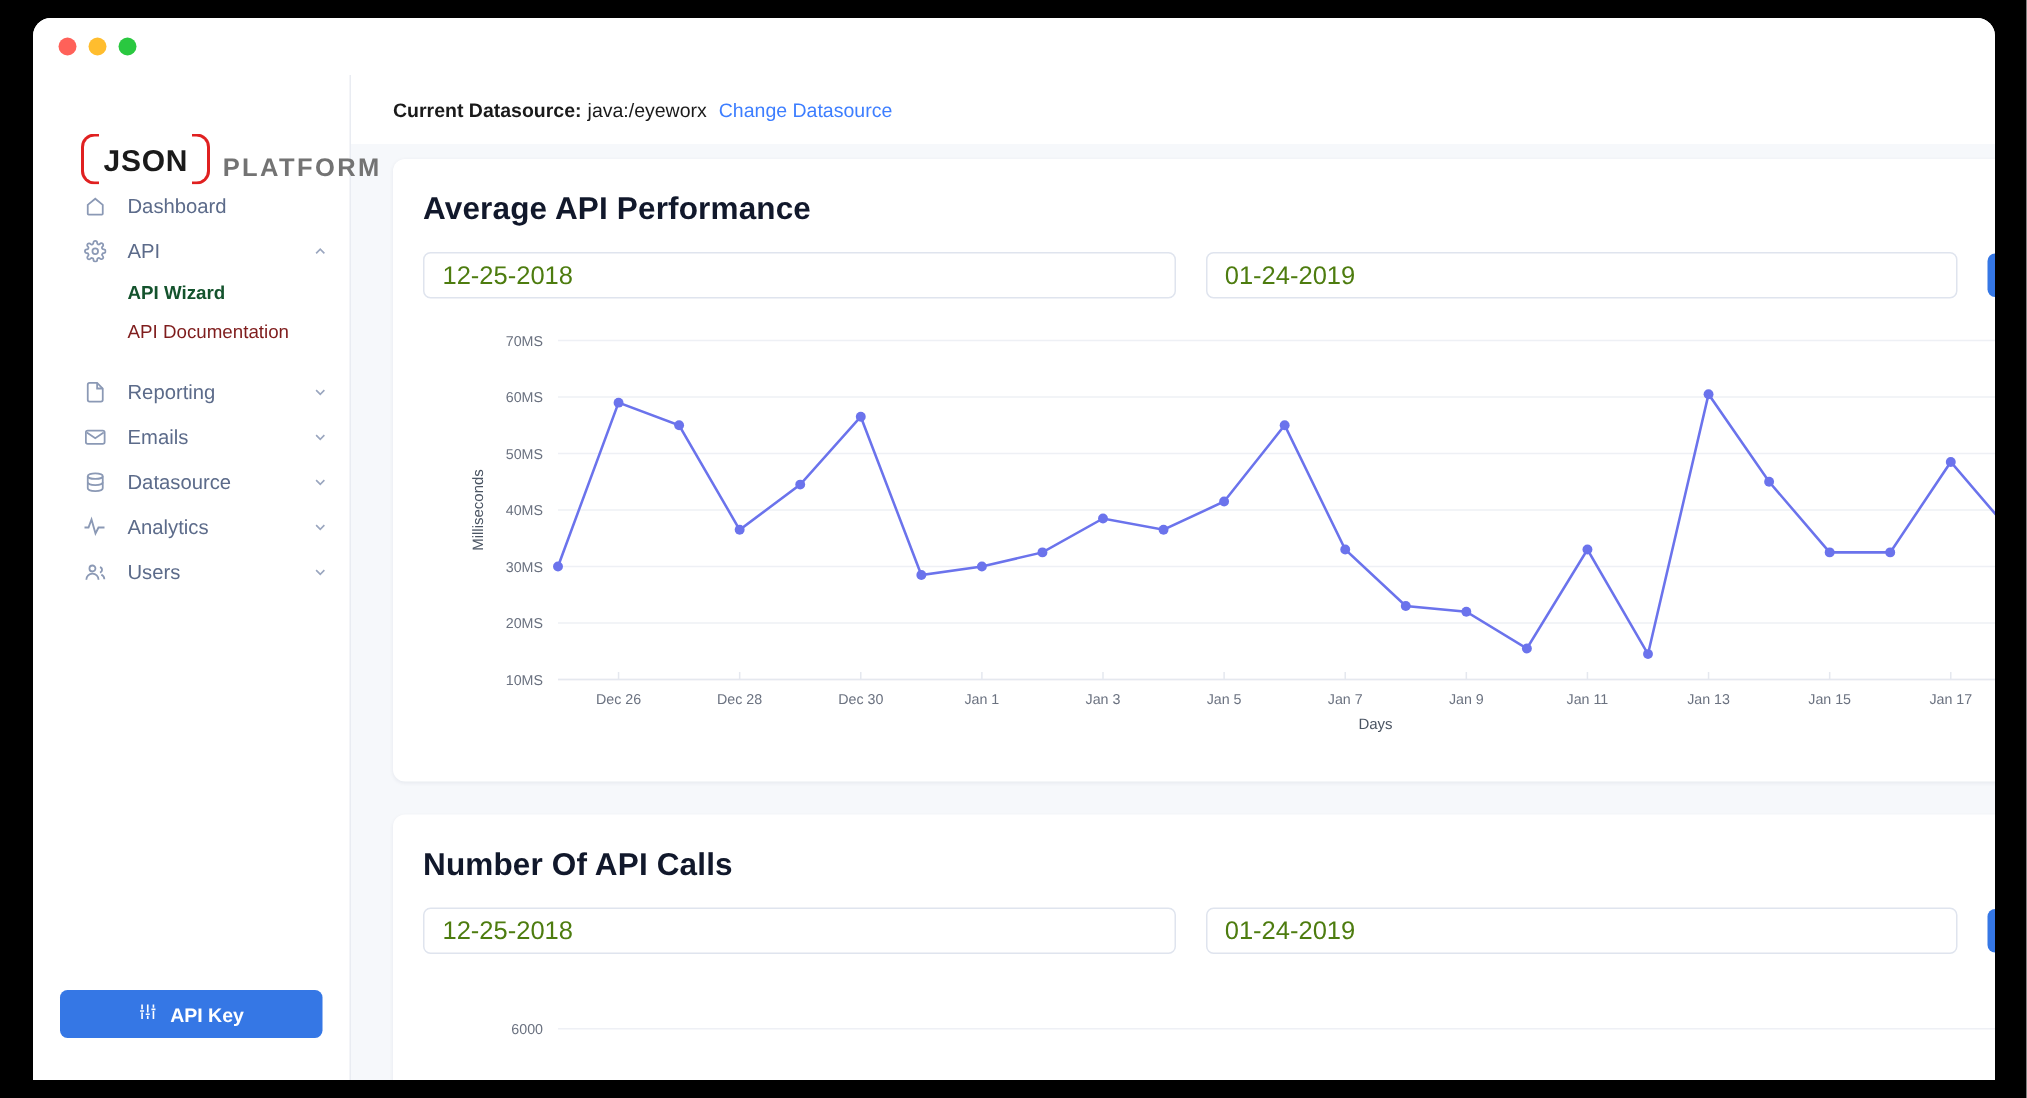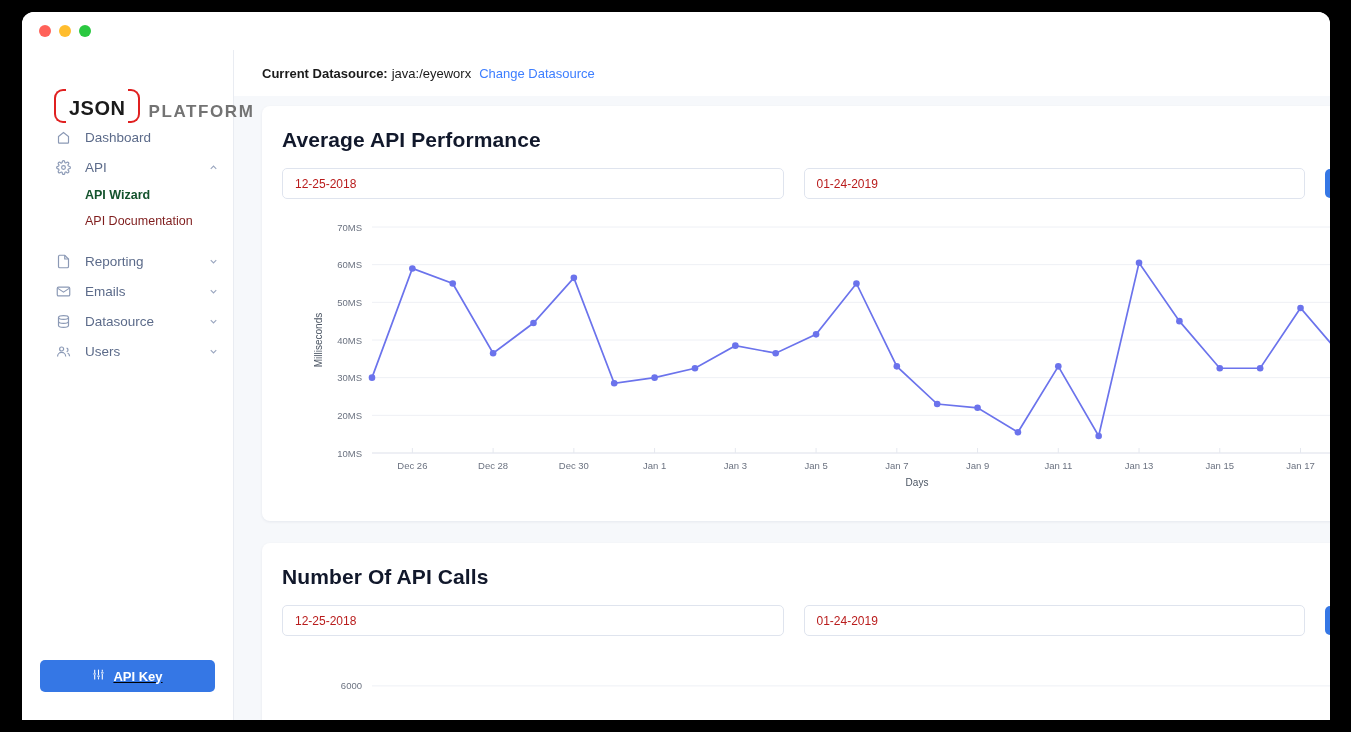--- a/index.html
+++ b/index.html
@@ -133,21 +133,20 @@
     left: -21px;
     top: 2px;
     width: 3px;
     height: 22px;
     background: #3d7eff;
   }
 
   .api-key-wrap {
     margin-top: auto;
     padding: 0 18px 28px 18px;
-    text-decoration: underline;
   }
   .api-key-btn {
     width: 100%;
     height: 32px;
     background: #3577e5;
     color: #fff;
     border: none;
     border-radius: 5px;
     font-size: 13px;
     font-weight: bold;
@@ -208,22 +207,22 @@
     align-items: center;
     gap: 20px;
     padding: 0 20px 0 20px;
   }
   .date-input {
     flex: 1 1 0;
     height: 31px;
     border: 1px solid #dfe4ee;
     border-radius: 5px;
     padding: 0 12px;
-    font-size: 12px;
-    color: #b91c1c;
+    font-size: 17px;
+    color: #4d7c0f;
     font-family: "Liberation Sans", sans-serif;
     background: #fff;
   }
   .gen-btn {
     flex: 0 0 117px;
     height: 29px;
     background: #3577e5;
     color: #ffffff;
     border: none;
     border-radius: 5px;
@@ -350,20 +349,33 @@
               </svg>
           </span>
           <span class="nav-label">Datasource</span>
           <span class="chev">
             <svg width="11" height="11" viewBox="0 0 24 24" fill="none" stroke="currentColor" stroke-width="2.4">
                 <polyline points="6 9 12 15 18 9"></polyline>
               </svg>
           </span>
         </div>
 
+        <div class="nav-item">
+          <span class="nav-icon">
+            <svg width="16" height="16" viewBox="0 0 24 24" fill="none" stroke="currentColor" stroke-width="1.9">
+                <polyline points="2 13 6 13 9 5 13 19 16 13 22 13"></polyline>
+              </svg>
+          </span>
+          <span class="nav-label">Analytics</span>
+          <span class="chev">
+            <svg width="11" height="11" viewBox="0 0 24 24" fill="none" stroke="currentColor" stroke-width="2.4">
+                <polyline points="6 9 12 15 18 9"></polyline>
+              </svg>
+          </span>
+        </div>
 
         <div class="nav-item">
           <span class="nav-icon">
             <svg width="15" height="15" viewBox="0 0 24 24" fill="none" stroke="currentColor" stroke-width="1.9">
                 <circle cx="9" cy="8" r="3.2"></circle>
                 <path d="M2.5 20a6.5 6.5 0 0 1 13 0"></path>
                 <path d="M17 6.5a3 3 0 0 1 0 5.8"></path>
                 <path d="M18.5 14.5a5.5 5.5 0 0 1 3.2 5"></path>
               </svg>
           </span>

